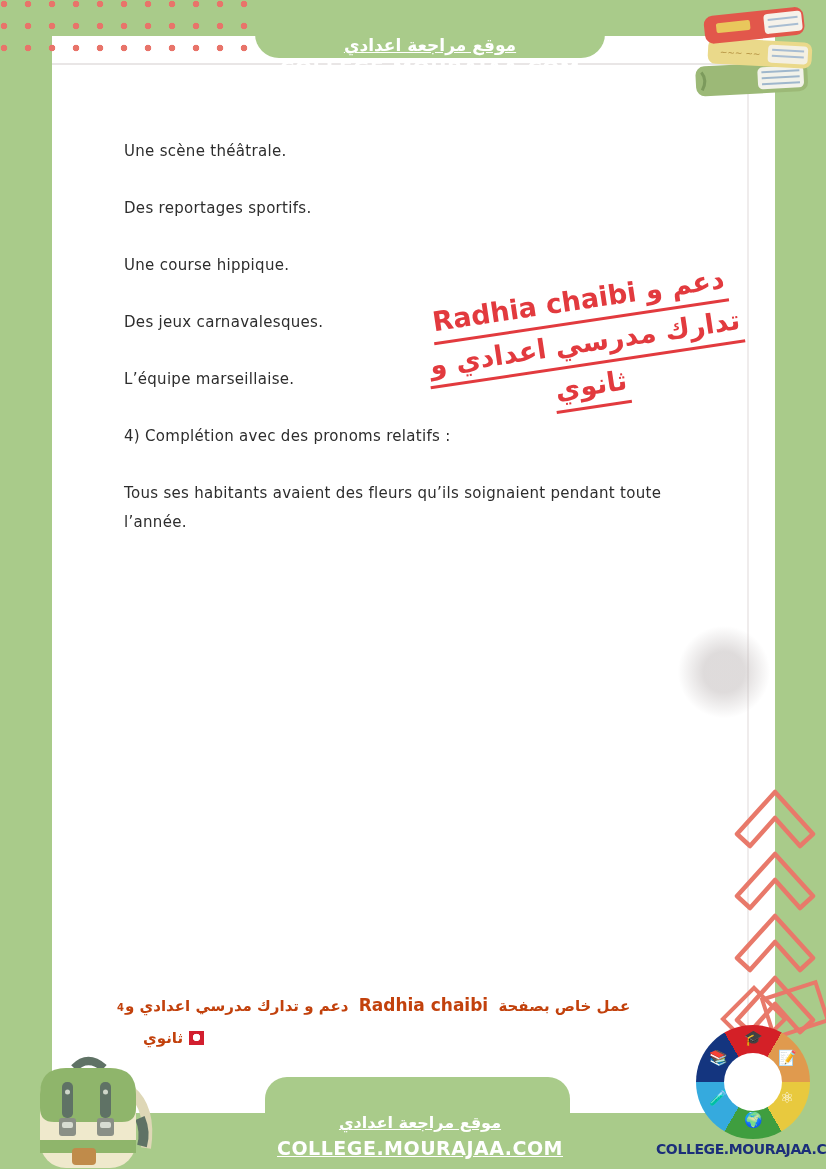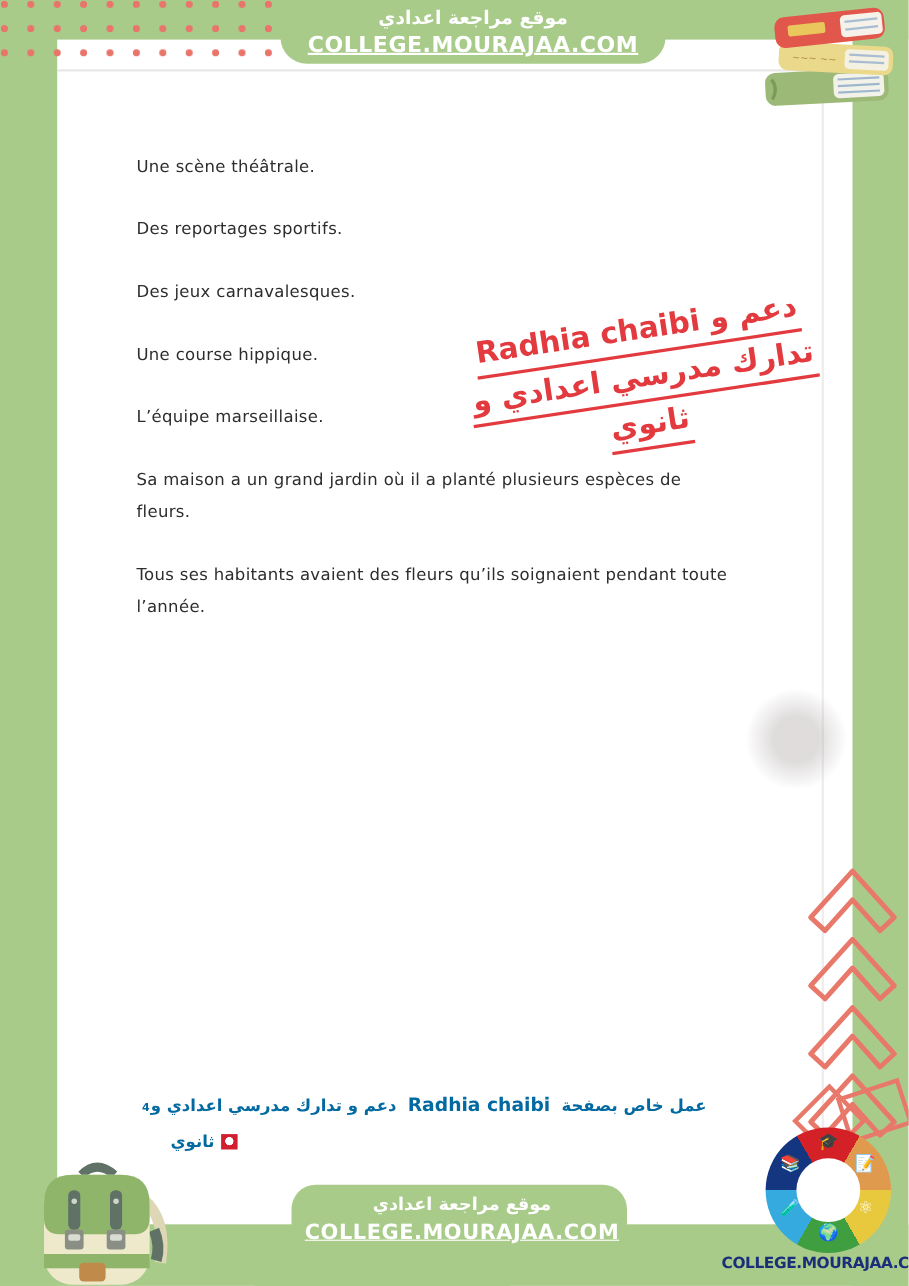--- a/index.html
+++ b/index.html
@@ -23,36 +23,36 @@
   .scan-edge-right{position:absolute;left:747px;top:64px;width:2px;height:1016px;background:#efecec;}
   .smudge{position:absolute;left:676px;top:624px;width:96px;height:96px;border-radius:50%;
     background:radial-gradient(circle,rgba(178,170,170,.42) 0 30%,rgba(178,170,170,0) 68%);}
 
   
   .tab-top{position:absolute;left:255px;top:0;width:350px;height:58px;background:#a9cb8a;border-radius:0 0 24px 24px;}
   .tab-bottom{position:absolute;left:265px;top:1077px;width:305px;height:40px;background:#a9cb8a;border-radius:22px 22px 0 0;}
   .banner-text{position:absolute;text-align:center;color:#ffffff;font-weight:bold;}
   .banner-top{left:255px;top:6px;width:350px;}
   .banner-bottom{left:200px;top:1083px;width:440px;}
-  .banner-line-ar{font-size:17px;line-height:22px;}
+  .banner-line-ar{font-size:17px;text-decoration:underline;line-height:22px;margin-top:28px;}
   .banner-line-site{font-size:20px;text-decoration:underline;letter-spacing:.5px;line-height:25px;}
   .banner-bottom .banner-line-ar{font-size:16px;line-height:24px;}
   .banner-bottom .banner-line-site{font-size:19px;line-height:27px;}
 
   
   .doc{position:absolute;left:124px;top:137px;width:548px;color:#2d2d2d;}
   .doc p{margin:0 0 28px 0;font-size:15px;line-height:29px;letter-spacing:.3px;}
 
   
   .watermark{position:absolute;left:420px;top:280px;width:330px;text-align:center;
     transform:rotate(-8.5deg);color:#e23a3e;font-weight:bold;font-size:27px;line-height:39px;}
   .wm-inner{display:inline-block;border-bottom:3px solid #e23a3e;padding:0 2px 1px 2px;}
 
   
-  .footer-note{position:absolute;left:129px;top:990px;width:420px;color:#0369a1;font-weight:bold;font-size:15px;line-height:30px;}
+  .footer-note{position:absolute;left:117px;top:990px;width:420px;color:#c2410c;font-weight:bold;font-size:15px;line-height:30px;}
   .fn-line{white-space:nowrap;}
   .fn-line2{margin-left:26px;}
   .fn-page{font-size:10px;font-weight:bold;vertical-align:baseline;margin-right:1px;}
   .fn-name{font-size:17px;margin:0 5px;}
   .flag{display:inline-block;width:15px;height:14px;margin-left:6px;vertical-align:-2px;
     background:radial-gradient(circle at 50% 46%,#ffffff 0 3.5px,#d21f2f 4px);}
 
   
   .chevrons{position:absolute;left:731px;top:784px;width:88px;height:250px;}
   .chevrons svg{position:absolute;left:0;}
@@ -122,24 +122,24 @@
         <line x1="80" y1="18" x2="110" y2="18" stroke="#a8bdd2" stroke-width="2"></line>
         <line x1="80" y1="25" x2="110" y2="25" stroke="#a8bdd2" stroke-width="2"></line>
         <rect x="28" y="16" width="34" height="10" rx="2" fill="#e9c75c"></rect>
       </g>
     </svg>
   </div>
 
   <div class="doc">
     <p>Une scène théâtrale.</p>
     <p>Des reportages sportifs.</p>
+    <p>Une course hippique.</p>
     <p>Des jeux carnavalesques.</p>
-    <p>Une course hippique.</p>
     <p>L’équipe marseillaise.</p>
-    <p>Sa maison a un grand jardin où il a planté plusieurs espèces de fleurs.</p>
+    <p>4) Complétion avec des pronoms relatifs :</p>
     <p>Tous ses habitants avaient des fleurs qu’ils soignaient pendant toute l’année.</p>
   </div>
 
   <div class="watermark">
     <div><span class="wm-inner"><b>Radhia chaibi</b>
       <span dir="rtl">دعم و</span></span></div>
     <div><span class="wm-inner" dir="rtl">تدارك مدرسي اعدادي و</span></div>
     <div><span class="wm-inner" dir="rtl">ثانوي</span></div>
   </div>
 

